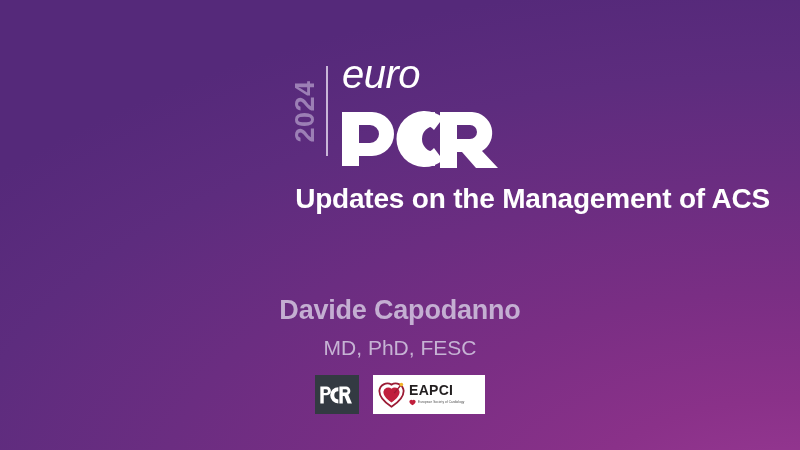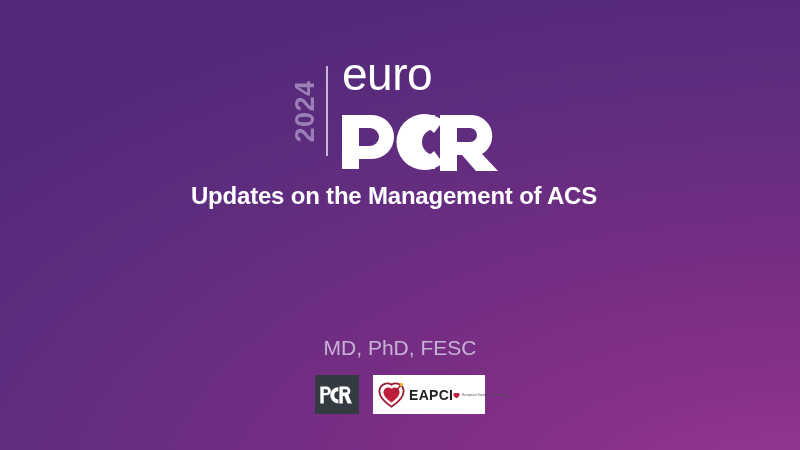--- a/index.html
+++ b/index.html
@@ -49,44 +49,45 @@
     margin: 4px 12px 4px 4px;
     flex: 0 0 auto;
   }
   #logo-words {
     display: flex;
     flex-direction: column;
     justify-content: center;
     align-items: flex-start;
   }
   #logo-euro {
-    font-size: 46px;
+    font-size: 40px;
+    font-style: italic;
     font-weight: 400;
     color: #ffffff;
     line-height: 1;
     letter-spacing: -0.5px;
     margin-bottom: 16px;
     padding-left: 2px;
   }
   #logo-pcr {
     position: relative;
     height: 58px;
     width: 172px;
   }
   #logo-pcr svg { display: block; }
 
   
   #title {
     position: absolute;
     left: 0;
-    right: 12px;
+    right: 0;
     top: 180px;
-    text-align: center;
+    text-align: right;
     color: #ffffff;
-    font-size: 24px;
+    font-size: 28px;
     font-weight: 700;
     line-height: 1.34;
     letter-spacing: -0.2px;
     padding: 0 30px;
     box-sizing: border-box;
   }
   #title .line { display: block; }
 
   
   #author-name {
@@ -134,21 +135,21 @@
     width: 112px;
     height: 39px;
     display: flex;
     align-items: center;
     padding: 0 5px;
     box-sizing: border-box;
     gap: 4px;
   }
   .eapci-heart { flex: 0 0 auto; }
   .eapci-heart svg { display: block; }
-  .eapci-text { display: flex; flex-direction: row; justify-content: center; }
+  .eapci-text { display: flex; flex-direction: column; justify-content: center; }
   .eapci-name {
     font-size: 14px;
     font-weight: 700;
     color: #231f20;
     line-height: 1;
     letter-spacing: 0.3px;
   }
   .eapci-tag {
     margin-top: 2px;
     display: flex;
@@ -191,20 +192,21 @@
           <path d="M100 2 h32 a21 21 0 0 1 10 39 l16 17 h-22 l-14 -16 h-5 v16 h-17 z M117 15 v14 h13 a7 7 0 0 0 0 -14 z" fill="#ffffff"></path>
         </svg>
       </div>
     </div>
   </div>
 
   <div id="title">
     <span class="line">Updates on the Management of ACS</span>
   </div>
 
+  <div id="author-name">Davide Capodanno</div>
   <div id="author-credentials">MD, PhD, FESC</div>
 
   <div id="logo-row">
 
     <div class="pcr-badge">
       <svg width="34" height="18" viewBox="0 0 100 52" aria-hidden="true">
         <path d="M1 1 h18 a13 13 0 0 1 0 26 h-8 v24 h-10 z M11 9 v11 h7 a5.5 5.5 0 0 0 0 -11 z" fill="#ffffff"></path>
         <path d="M54 3 a24 24 0 1 0 0 48 v-12 a12 12 0 1 1 0 -24 z" fill="#ffffff"></path>
         <path d="M57 1 h20 a13 13 0 0 1 6 24 l11 26 h-13 l-9 -22 h-5 v22 h-10 z M67 9 v10 h9 a5 5 0 0 0 0 -10 z" fill="#ffffff"></path>
       </svg>

